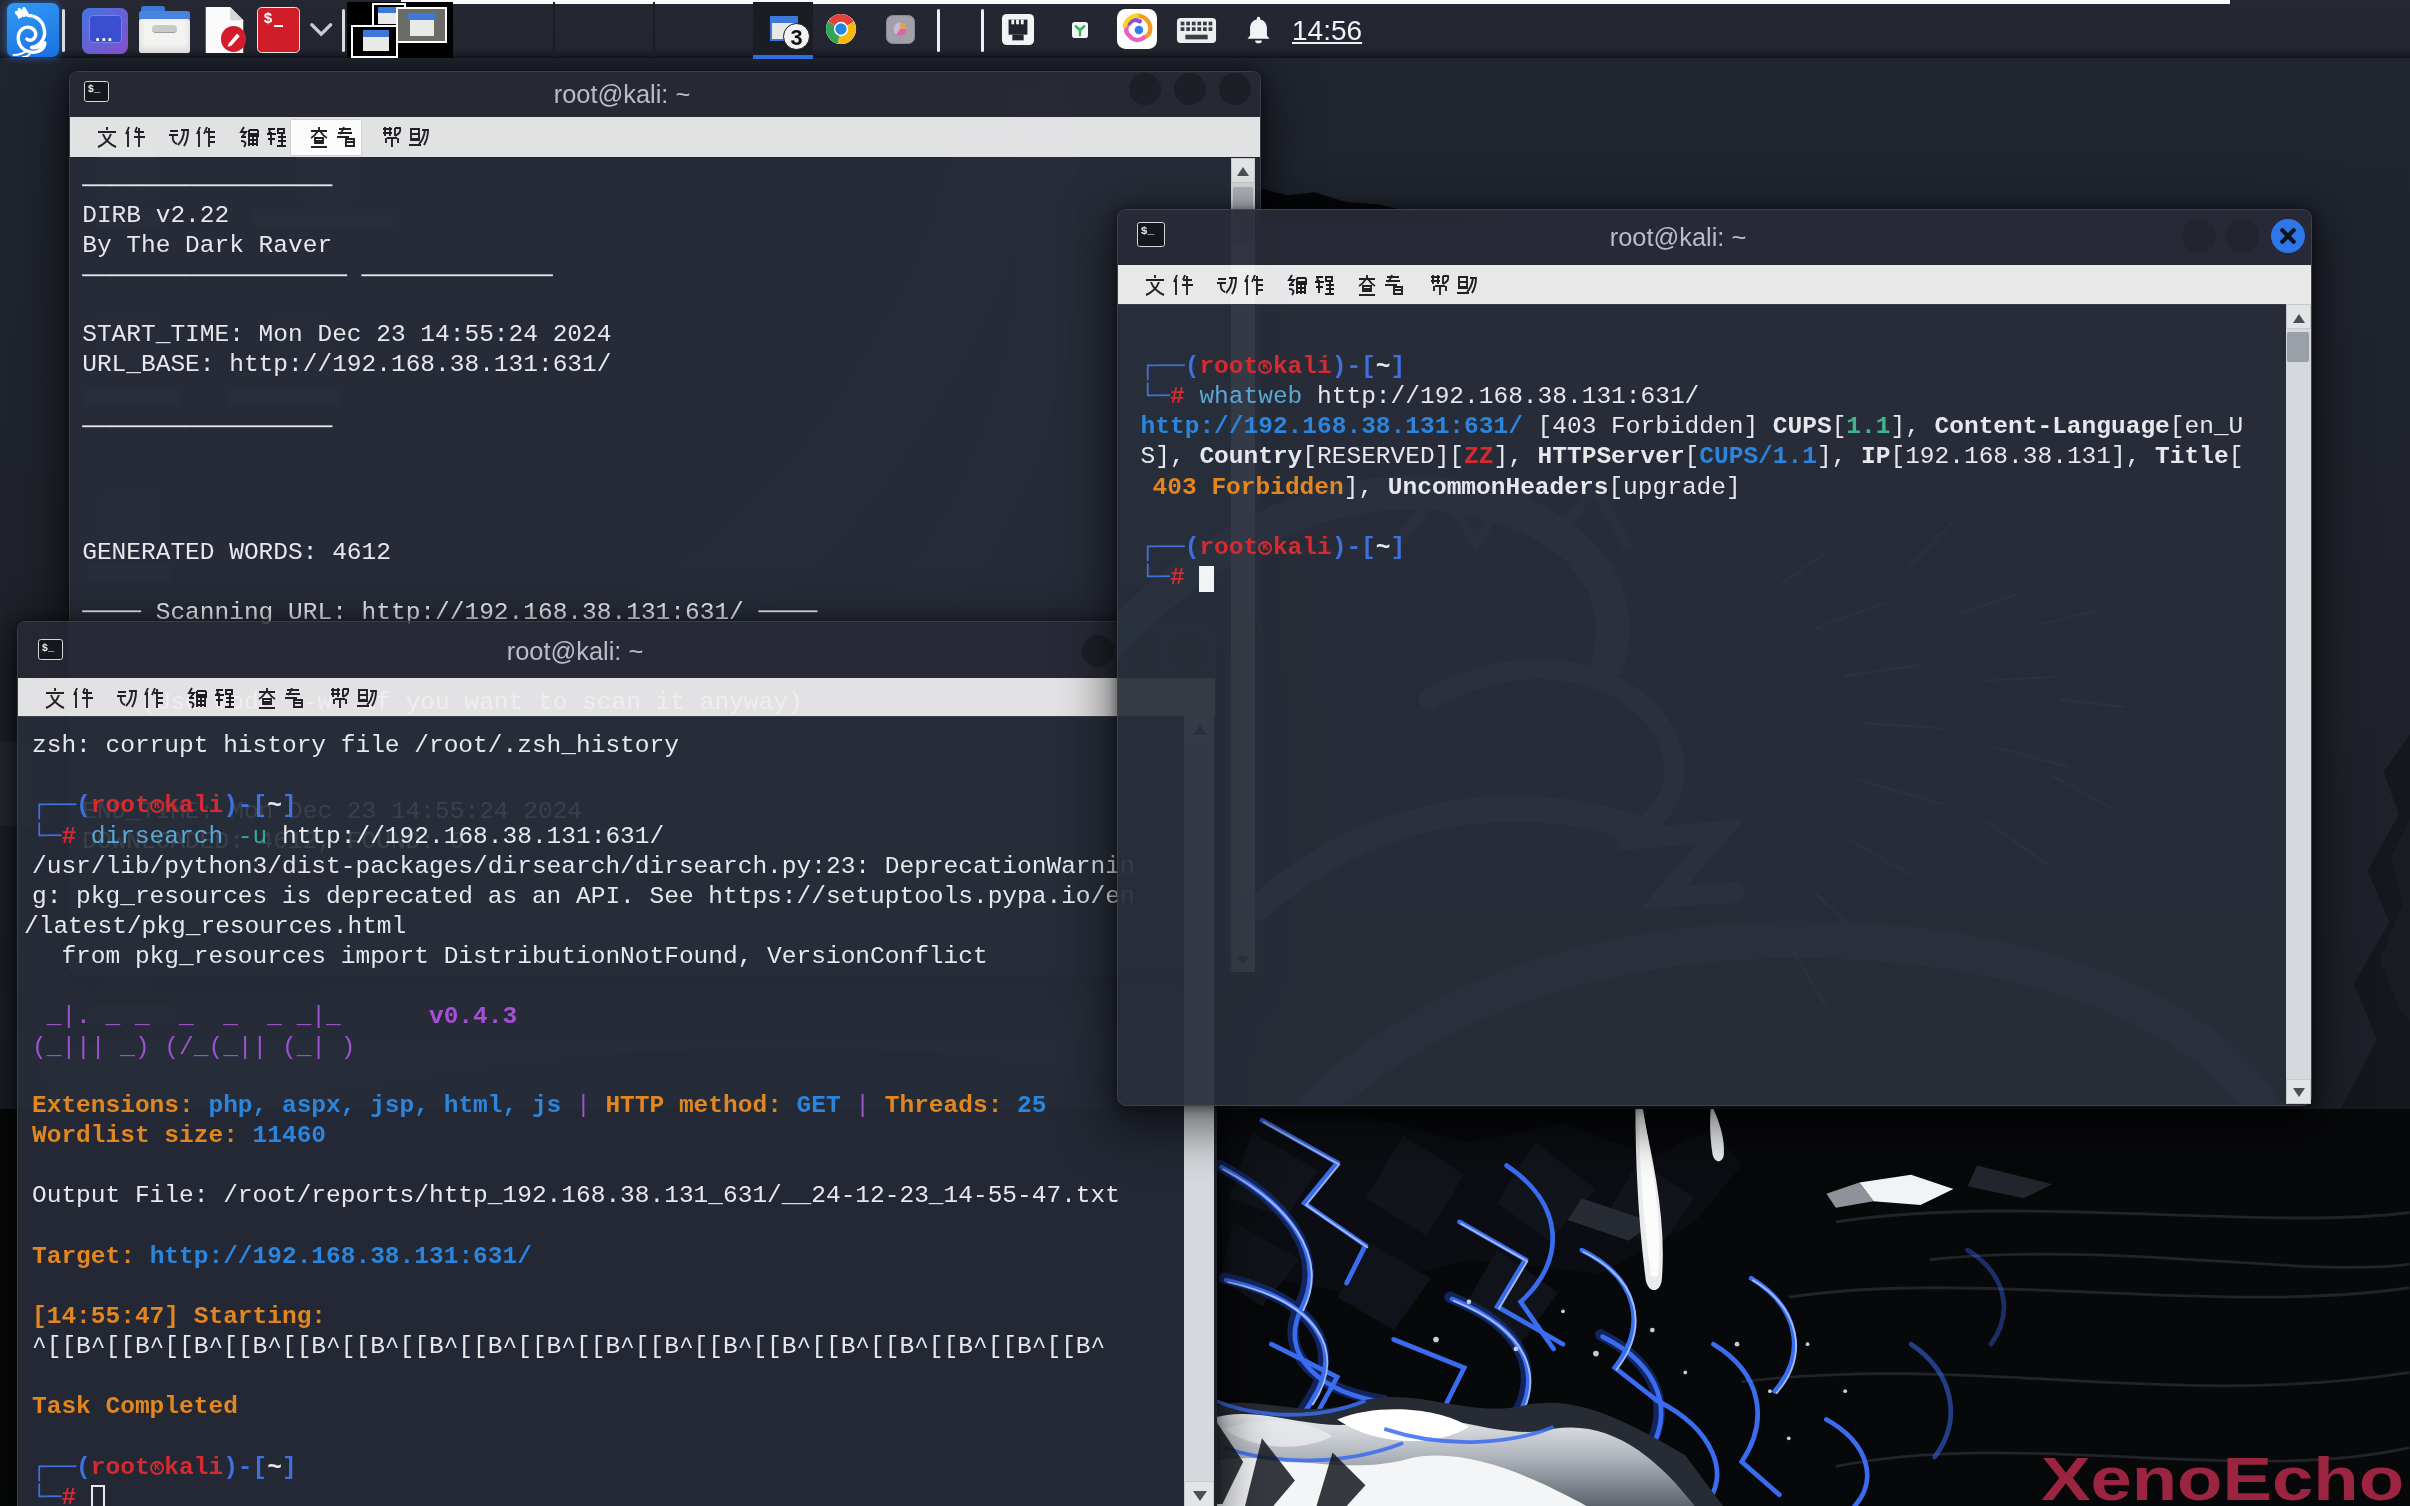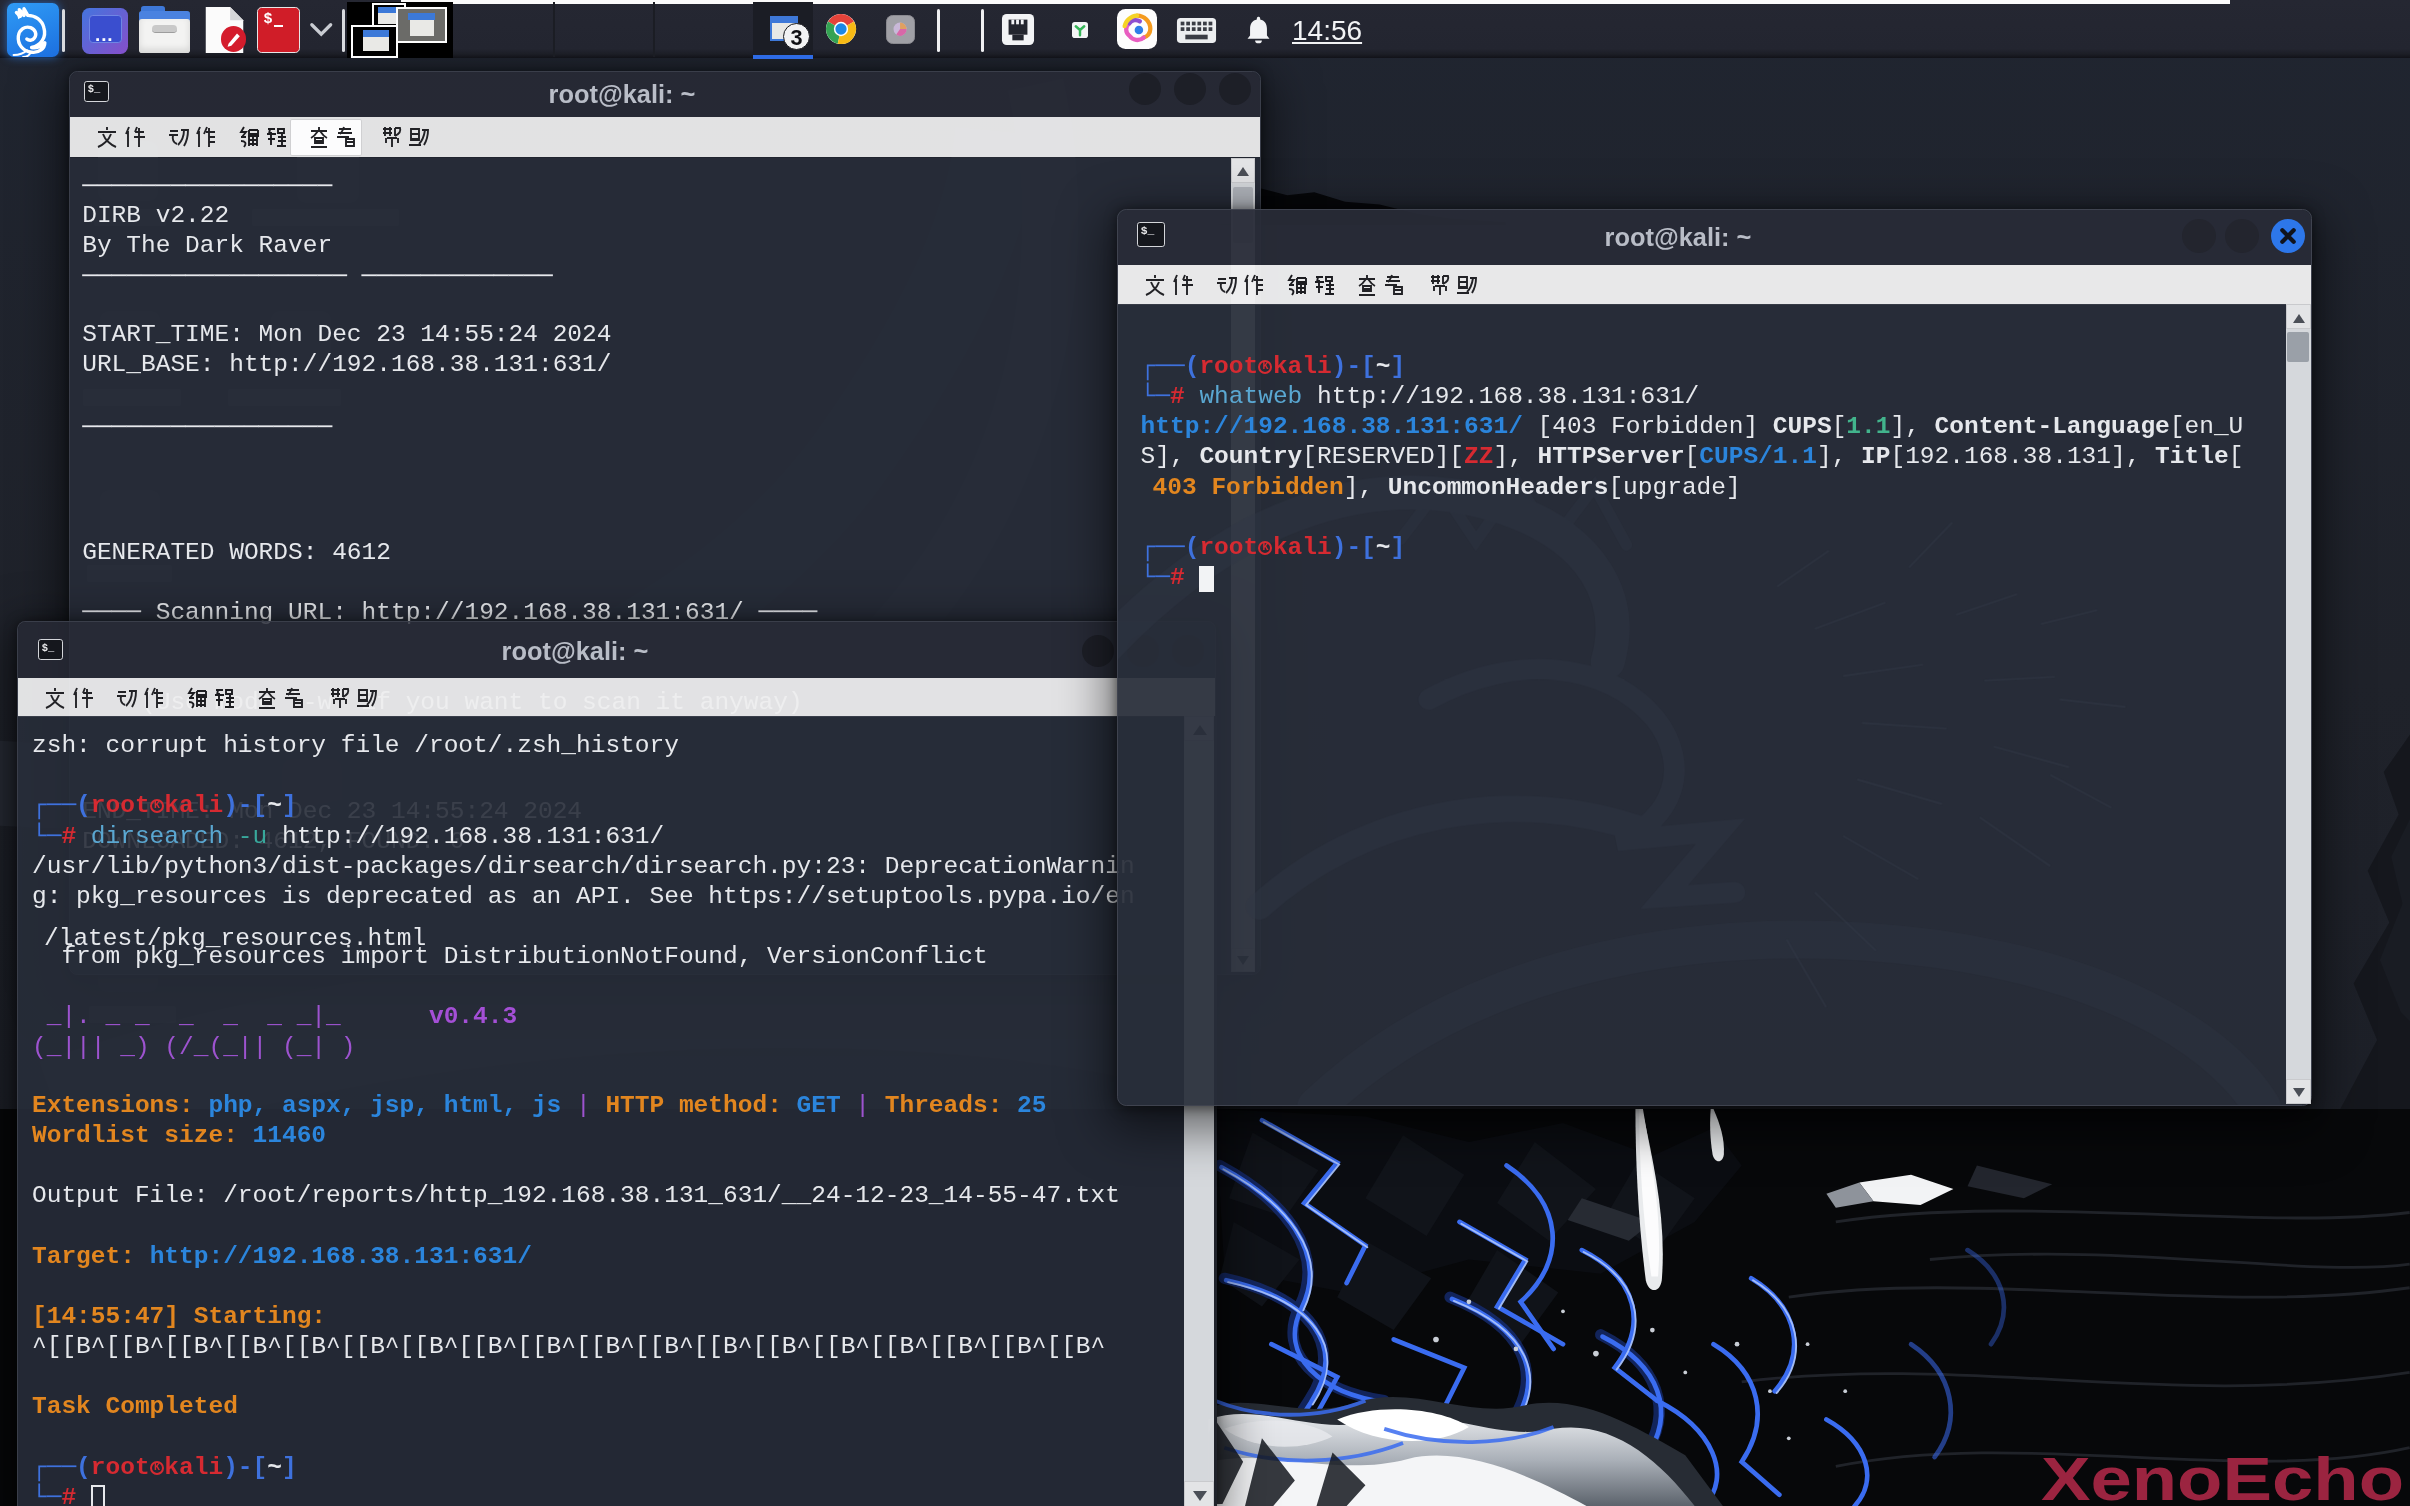--- a/index.html
+++ b/index.html
@@ -5,21 +5,21 @@
 *{box-sizing:border-box;}
 #scene{position:absolute;inset:0;width:2411px;height:1507px;font-family:"Liberation Sans",sans-serif;}
 .abs{position:absolute;}
 #wall{position:absolute;inset:0;background:linear-gradient(180deg,#202530 0%,#1f222a 45%,#1d2028 72%,#1a1c23 100%);}
 .ghosticon{position:absolute;background:#9aa0ab;opacity:.10;border-radius:9.4px;}
 .glab{position:absolute;opacity:.13;}
 .glab div{background:#cdd1d8;height:16px;border-radius:1.9px;}
 .win{position:absolute;box-shadow:0 15px 47px 9.4px rgba(0,0,0,.5),0 1.9px 11.3px rgba(0,0,0,.5);}
 .tbar{position:absolute;left:0;right:0;top:0;}
 .ticon{position:absolute;background:#15171d;border:1.9px solid #d4d6da;border-radius:2.8px;color:#e8e8ea;font-family:"Liberation Mono",monospace;font-weight:bold;line-height:14px;padding-left:2.8px;padding-top:0.9px;}
-.ttext{position:absolute;text-align:center;font-weight:bold;color:#b9bdc7;font-size:25.4px;}
+.ttext{position:absolute;text-align:center;font-weight:normal;color:#b9bdc7;font-size:25.4px;}
 .circ{position:absolute;border-radius:50%;}
 .menu{position:absolute;left:0;right:0;}
 .hi{position:absolute;background:#fcfcfd;border:0.9px solid #d0d0d2;border-radius:1.9px;}
 .cjk{position:absolute;}
 .body{position:absolute;left:0;right:0;bottom:0;}
 .r{position:absolute;white-space:pre;font-family:"Liberation Mono",monospace;font-size:24.5px;line-height:30px;color:#e6e8ec;}
 b{font-weight:bold;}
 .bl{color:#3e71dd;font-weight:bold;}
 .rd{color:#d62a31;font-weight:bold;}
 .cy{color:#5aa7d1;}
@@ -317,21 +317,21 @@
           <use href="#g-zhu" x="27"></use>
         </svg>
       </div>
 <div class="body" style="top:94px;background:rgba(39,44,56,.90);"></div>
 
 <div class="r" style="left:14px;top:109px;">zsh: corrupt history file /root/.zsh_history</div>
 <div class="r" style="left:14px;top:169px;"><span class="bl">┌──(</span><span class="rd">root<span class="kat"><span style="position:absolute;left:0px;top:2.8px;width:14px;height:14px;border:2.1px solid #d62a31;border-radius:50%;"></span><span style="position:absolute;left:4.3px;top:4.9px;font-size:10px;line-height:10.4px;">K</span></span>kali</span><span class="bl">)-[</span><b>~</b><span class="bl">]</span></div>
 <div class="r" style="left:14px;top:200px;"><span class="bl">└─</span><span class="rd">#</span> <span class="cy">dirsearch</span> <span class="tl">-u</span> http://192.168.38.131:631/</div>
 <div class="r" style="left:14px;top:230px;">/usr/lib/python3/dist-packages/dirsearch/dirsearch.py:23: DeprecationWarnin</div>
 <div class="r" style="left:14px;top:260px;">g: pkg_resources is deprecated as an API. See https://setuptools.pypa.io/en</div>
-<div class="r" style="left:26px;top:290px;margin-top:12px;">/latest/pkg_resources.html</div>
+<div class="r" style="left:6px;top:290px;">/latest/pkg_resources.html</div>
 <div class="r" style="left:14px;top:320px;">  from pkg_resources import DistributionNotFound, VersionConflict</div>
 <div class="r" style="left:14px;top:380px;"><span class="pu"> _|. _ _  _  _  _ _|_      </span><span class="pub">v0.4.3</span></div>
 <div class="r" style="left:14px;top:411px;"><span class="pu">(_||| _) (/_(_|| (_| )</span></div>
 <div class="r" style="left:14px;top:469px;"><span class="or">Extensions: </span><span class="b2">php, aspx, jsp, html, js </span><span class="pu">| </span><span class="or">HTTP method: </span><span class="b2">GET </span><span class="pu">| </span><span class="or">Threads: </span><span class="b2">25</span></div>
 <div class="r" style="left:14px;top:499px;"><span class="or">Wordlist size: </span><span class="b2">11460</span></div>
 <div class="r" style="left:14px;top:559px;">Output File: /root/reports/http_192.168.38.131_631/__24-12-23_14-55-47.txt</div>
 <div class="r" style="left:14px;top:620px;"><span class="or">Target: </span><span class="b2">http://192.168.38.131:631/</span></div>
 <div class="r" style="left:14px;top:680px;"><span class="or">[14:55:47] Starting:</span></div>
 <div class="r" style="left:14px;top:710px;">^[[B^[[B^[[B^[[B^[[B^[[B^[[B^[[B^[[B^[[B^[[B^[[B^[[B^[[B^[[B^[[B^[[B^[[B^</div>
 <div class="r" style="left:14px;top:770px;"><span class="or">Task Completed</span></div>

